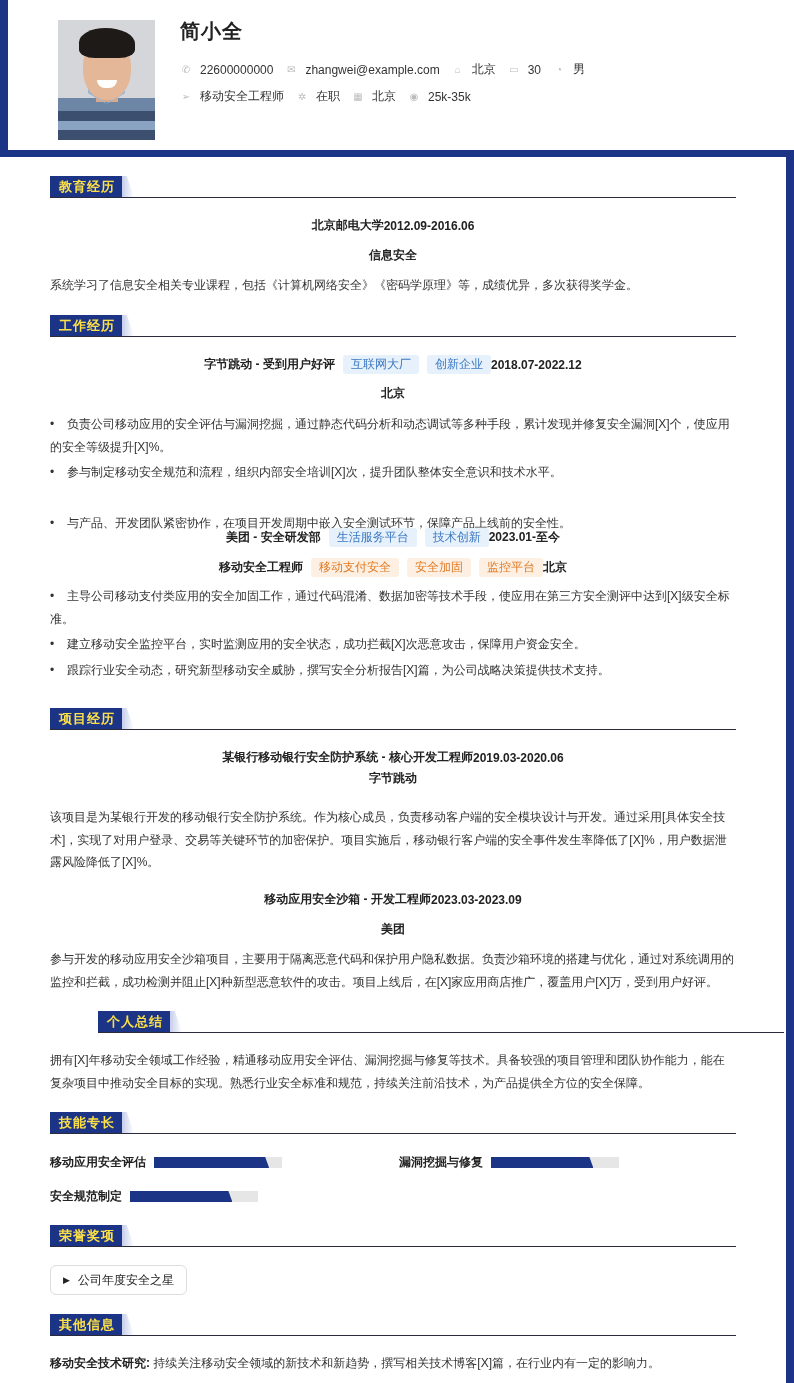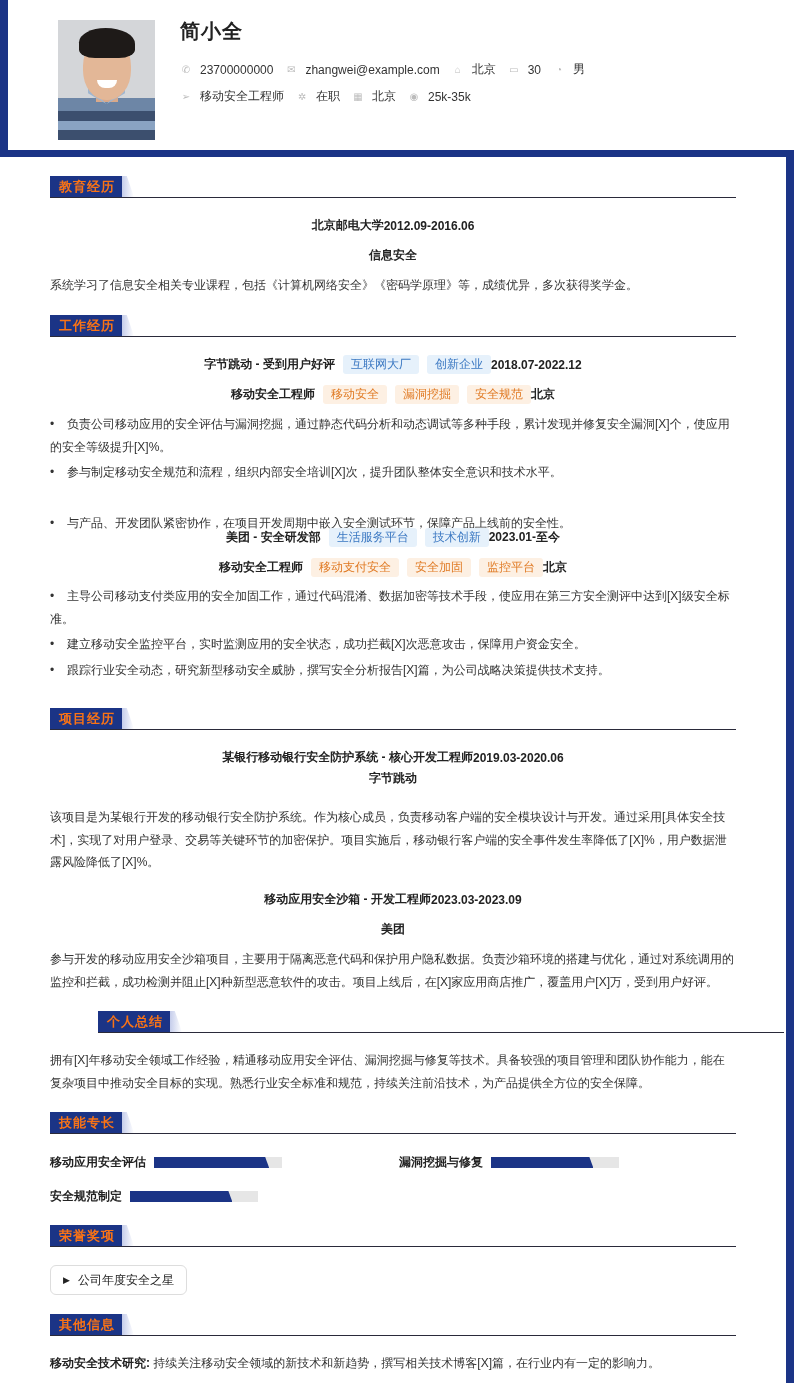--- a/index.html
+++ b/index.html
@@ -20,21 +20,21 @@
   .photo .smile { position: absolute; left: 39px; top: 60px; width: 20px; height: 8px; background: #fff; border-radius: 0 0 10px 10px; }
 
   .name { position: absolute; left: 180px; top: 18px; font-size: 20px; font-weight: bold; color: #222; letter-spacing: 1px; }
   .info-row { position: absolute; left: 180px; display: flex; align-items: center; font-size: 12px; color: #333; white-space: nowrap; }
   .info-row.r1 { top: 61px; }
   .info-row.r2 { top: 88px; }
   .info-item { display: flex; align-items: center; margin-right: 12px; }
   .info-icon { display: inline-block; width: 12px; height: 12px; color: #bbb; font-size: 10px; line-height: 12px; text-align: center; margin-right: 8px; }
 
   .sec-head { position: absolute; left: 50px; width: 686px; height: 22px; border-bottom: 1px solid #2a2a3a; }
-  .sec-title { position: absolute; left: 0; top: 0; height: 21px; padding: 0 9px; background: #1b3486; color: #f97316; font-size: 13px; font-weight: bold; line-height: 21px; letter-spacing: 1px; }
+  .sec-title { position: absolute; left: 0; top: 0; height: 21px; padding: 0 9px; background: #1b3486; color: #fde047; font-size: 13px; font-weight: bold; line-height: 21px; letter-spacing: 1px; }
   .sec-tail { position: absolute; top: 0; width: 12px; height: 21px; background: linear-gradient(90deg, #c5cdeb, #ffffff); clip-path: polygon(0 0, 40% 0, 100% 100%, 0 100%); }
 
   .row { position: absolute; left: 50px; width: 686px; display: flex; justify-content: center; align-items: center; font-size: 12px; }
   .bold { font-weight: bold; color: #222; }
   .right { font-weight: bold; color: #222; }
   .tag { display: inline-block; font-size: 12px; padding: 1px 8px; border-radius: 3px; margin-left: 8px; font-weight: normal; }
   .tag.blue { background: #e6f1fb; color: #3b78c2; }
   .tag.orange { background: #fdf0e3; color: #e07a24; }
 
   .para { position: absolute; left: 50px; width: 686px; font-size: 12px; line-height: 22.5px; color: #333; }
@@ -63,21 +63,21 @@
     <div class="face"></div>
     <div class="hair"></div>
     <div class="smile"></div>
   </div>
 </div>
 <div class="name">简小全</div>
 
 <div class="info-row r1">
   <span class="info-item">
       <span class="info-icon">✆</span>
-      <span>23700000000</span>
+      <span>22600000000</span>
     </span>
   <span class="info-item">
       <span class="info-icon">✉</span>
       <span>zhangwei@example.com</span>
     </span>
   <span class="info-item">
       <span class="info-icon">⌂</span>
       <span>北京</span>
     </span>
   <span class="info-item">
@@ -124,21 +124,20 @@
 <div class="sec-head" style="top:315px;font-family:Liberation Serif, serif;">
   <span class="sec-title">工作经历</span>
   <span class="sec-tail" style="left:72px;"></span>
 </div>
 
 <div class="row" style="top:355px;">
   <span><span class="bold">字节跳动 - 受到用户好评</span><span class="tag blue">互联网大厂</span><span class="tag blue">创新企业</span></span>
   <span class="right">2018.07-2022.12</span>
 </div>
 <div class="row" style="top:385px;">
-  <span><span class="bold">移动安全工程师</span><span class="tag orange">移动安全</span><span class="tag orange">漏洞挖掘</span><span class="tag orange">安全规范</span></span>
   <span class="right">北京</span>
 </div>
 <div class="bullet" style="top:413px;"><span class="dot">•</span><span>负责公司移动应用的安全评估与漏洞挖掘，通过静态代码分析和动态调试等多种手段，累计发现并修复安全漏洞[X]个，使应用的安全等级提升[X]%。</span></div>
 <div class="bullet" style="top:461px;"><span class="dot">•</span><span>参与制定移动安全规范和流程，组织内部安全培训[X]次，提升团队整体安全意识和技术水平。</span></div>
 <div class="bullet" style="top:512px;"><span class="dot">•</span><span>与产品、开发团队紧密协作，在项目开发周期中嵌入安全测试环节，保障产品上线前的安全性。</span></div>
 
 <div class="row" style="top:528px;">
   <span><span class="bold">美团 - 安全研发部</span><span class="tag blue">生活服务平台</span><span class="tag blue">技术创新</span></span>
   <span class="right">2023.01-至今</span>
 </div>

